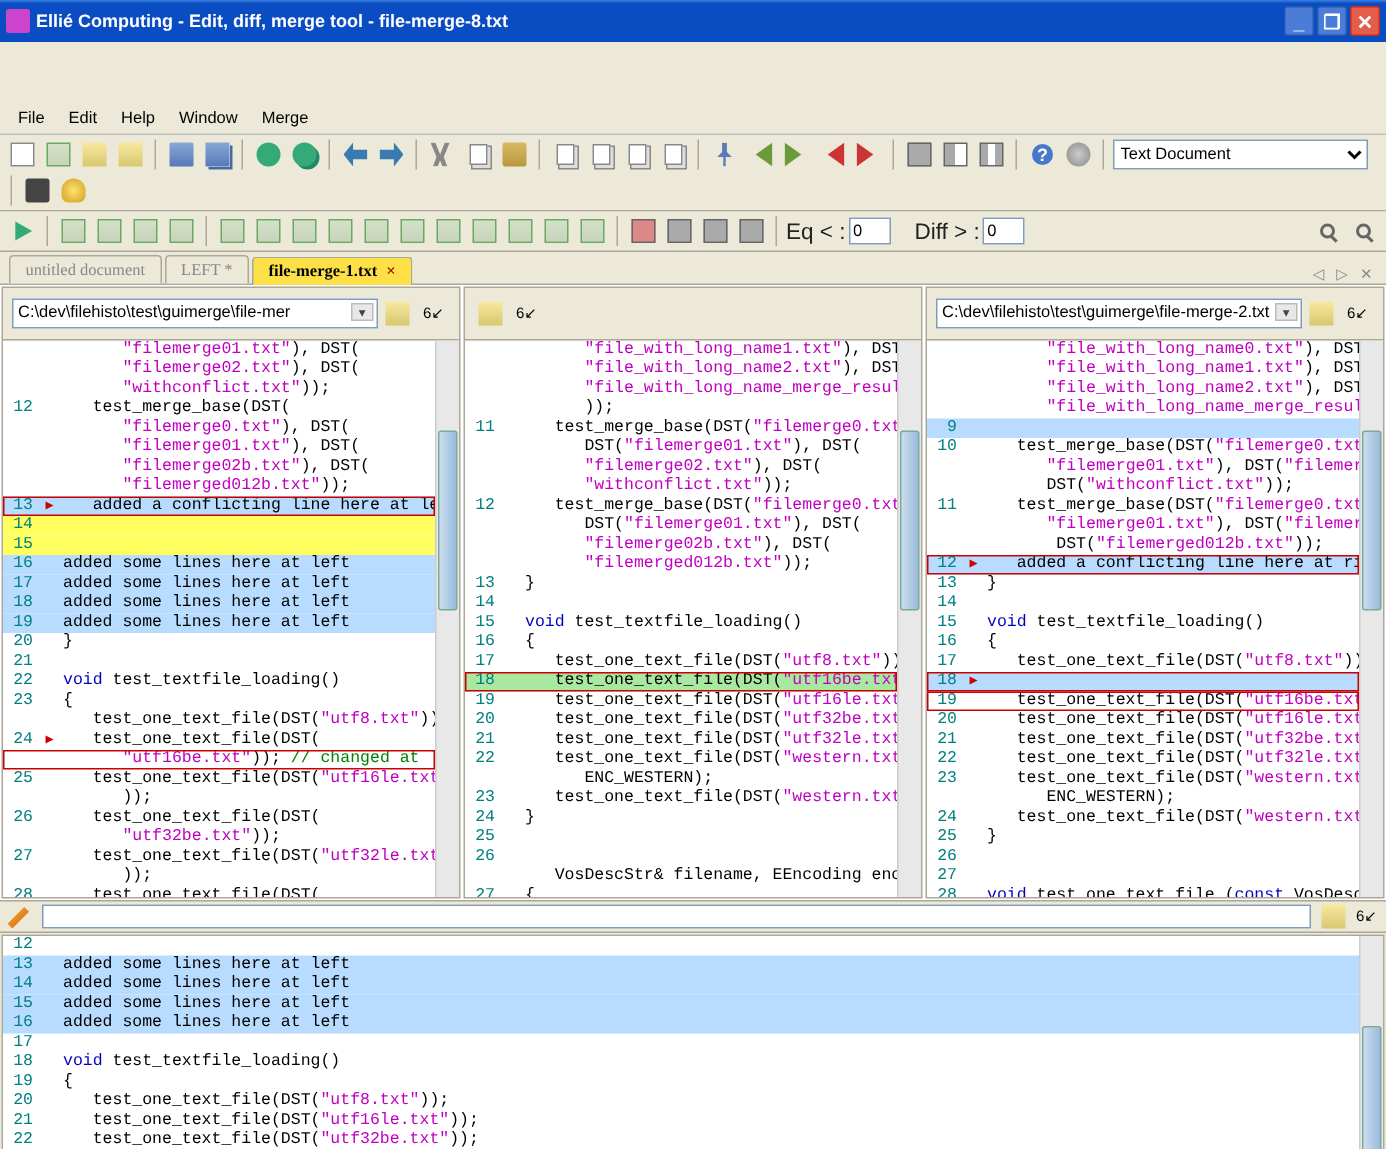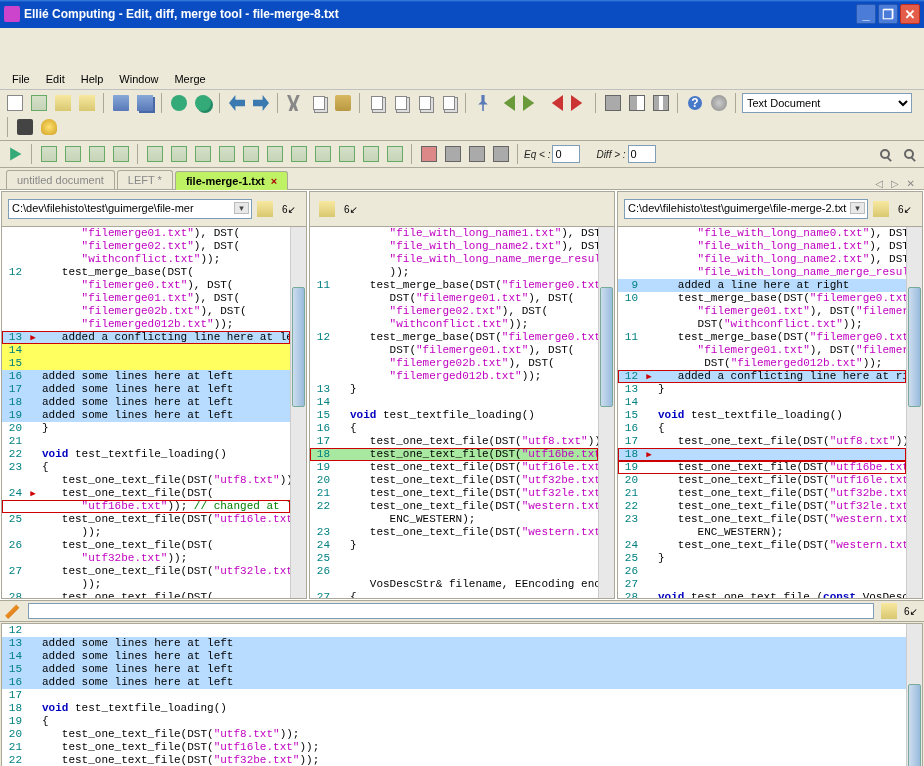--- a/index.html
+++ b/index.html
@@ -28,46 +28,46 @@
 .undo { background: #3a7ab0; clip-path: polygon(40% 0,40% 30%,100% 30%,100% 70%,40% 70%,40% 100%,0 50%); }
 .redo { background: #3a7ab0; clip-path: polygon(60% 0,100% 50%,60% 100%,60% 70%,0 70%,0 30%,60% 30%); }
 .pin { background: #5a7ab8; clip-path: polygon(40% 0,60% 0,60% 40%,80% 60%,55% 60%,55% 100%,45% 100%,45% 60%,20% 60%,40% 40%); }
 .sq { border: 1px solid #666; }
 .sq.r { background: #d88; } .sq.gr { background: #aaa; }
 .qmark { background: #4878c8; border-radius: 50%; color: #fff; font-weight: bold; font-size: 12px; text-align:center; line-height:14px; width:14px; height:14px; }
 .gear { background: radial-gradient(#ccc,#888); border-radius: 50%; }
 .bulb { background: radial-gradient(#ffe070,#d0a020); border-radius: 50% 50% 30% 30%; }
 .mag { border: 2px solid #666; border-radius: 50%; width: 10px; height: 10px; position: relative; }
 .mag::after { content:''; position:absolute; width:6px; height:2px; background:#666; bottom:-3px; right:-4px; transform:rotate(45deg); }
-.eqdiff { font-size: 10px; color: #222; font-style: italic; }
+.eqdiff { font-size: 15px; color: #222; }
 .numbox { width: 28px; height: 18px; border: 1px solid #7f9db9; background: white; font-size: 11px; padding: 0 2px; }
 select.tbselect { height: 20px; border: 1px solid #7f9db9; font-size: 11px; background: white; }
-.tabbar { background: #ece9d8; height: 22px; display: flex; align-items: flex-end; padding: 0 6px; border-bottom: 1px solid #aca899; position: relative; }
+.tabbar { background: #ece9d8; height: 22px; display: flex; align-items: flex-end; padding: 0 6px; border-bottom: 1px solid #aca899; position: relative; font-family: Liberation Serif, serif; }
 .tab { padding: 3px 10px; border: 1px solid #aca899; border-bottom: none; background: #ece9d8; border-radius: 3px 3px 0 0; margin-right: 2px; font-size: 11px; color: #888; cursor: pointer; }
-.tab.active { background: #bef264; color: #000; font-weight: bold; position: relative; top: 1px; }
+.tab.active { background: #fde047; color: #000; font-weight: bold; position: relative; top: 1px; }
 .tab .x { margin-left: 6px; color: #a00; cursor: pointer; font-weight: bold; }
 .tabnav { margin-left: auto; display: flex; gap: 2px; align-items: center; }
 .tabnav .nbtn { font-size: 10px; color: #888; cursor: pointer; padding: 0 3px; }
 .workarea { display: flex; height: 410px; background: #fff; }
 .pane { flex: 1; display: flex; flex-direction: column; border: 1px solid #aca899; margin: 1px; background: #fff; min-width: 0; }
 .pane-hdr { display: flex; align-items: center; padding: 6px; background: #ece9d8; border-bottom: 1px solid #aca899; gap: 2px; }
 .pathbox { flex: 1; height: 20px; border: 1px solid #7f9db9; background: white; font-size: 11px; padding: 2px 18px 2px 3px; overflow: hidden; white-space: nowrap; position: relative; }
 .pathbox::after { content: '▾'; position: absolute; right: 2px; top: 2px; background: #e8e8e8; border: 1px solid #bbb; width: 13px; text-align: center; font-size: 9px; color: #444; }
 .code { flex: 1; overflow: hidden; font-family: 'Courier New', monospace; font-size: 11px; line-height: 13px; position: relative; display: flex; }
 .ln { height: 13px; display: flex; }
 .lno { width: 24px; text-align: right; padding-right: 4px; color: #008080; flex-shrink: 0; }
 .mk { width: 14px; flex-shrink: 0; text-align: center; }
 .mk .dr { color: #c00; font-size: 9px; }
 .tx { flex: 1; padding-left: 2px; overflow: hidden; white-space: pre; }
 .bg-add { background: #b8dcff; }
 .bg-conf { background: #b8dcff; }
 .bg-conf2 { background: #ffff60; }
 .redbox { outline: 1px solid #c00; outline-offset: -1px; }
 .bg-grn { background: #a8e8a0; }
-.kw { color: #0000c0; font-weight: bold; }
+.kw { color: #0000c0; font-weight: normal; }
 .str { color: #c000c0; }
 .cmt { color: #008000; }
 .vscroll { width: 16px; background: #e8e8e8; border-left: 1px solid #ccc; flex-shrink: 0; position: relative; }
 .thumb { position: absolute; left: 1px; right: 1px; background: linear-gradient(to right,#cde,#9bd); border: 1px solid #7a9; border-radius: 2px; }
 .merge-bar { display:flex; align-items:center; padding:2px; background:#ece9d8; border-top:1px solid #aca899; border-bottom:1px solid #aca899; height:22px; }
 .merge-result { background: #fff; border: 1px solid #aca899; margin: 1px; height: 162px; display: flex; flex-direction: column; }
 .merge-code { flex: 1; overflow: hidden; font-family: 'Courier New', monospace; font-size: 11px; line-height: 13px; display: flex; }
 .result-tab-row { background: #ece9d8; padding: 2px 4px; border-top: 1px solid #aca899; display: flex; align-items: center; }
 .result-tab { padding: 2px 10px; border: 1px solid #aca899; background: #fff; border-radius: 0 0 3px 3px; border-top: none; font-size: 11px; font-weight: bold; }
 </style>
@@ -641,21 +641,20 @@
             <div class="tx">      <span class="str">"file_with_long_name2.txt"</span>), DST(</div>
           </div>
           <div class="ln ">
             <div class="lno"></div>
             <div class="mk"></div>
             <div class="tx">      <span class="str">"file_with_long_name_merge_result.txt"</span>));</div>
           </div>
           <div class="ln bg-add">
             <div class="lno">9</div>
             <div class="mk"></div>
-            <div class="tx">   added a line here at right</div>
           </div>
           <div class="ln ">
             <div class="lno">10</div>
             <div class="mk"></div>
             <div class="tx">   test_merge_base(DST(<span class="str">"filemerge0.txt"</span>), DST(</div>
           </div>
           <div class="ln ">
             <div class="lno"></div>
             <div class="mk"></div>
             <div class="tx">      <span class="str">"filemerge01.txt"</span>), DST(<span class="str">"filemerge02.txt"</span>),</div>

